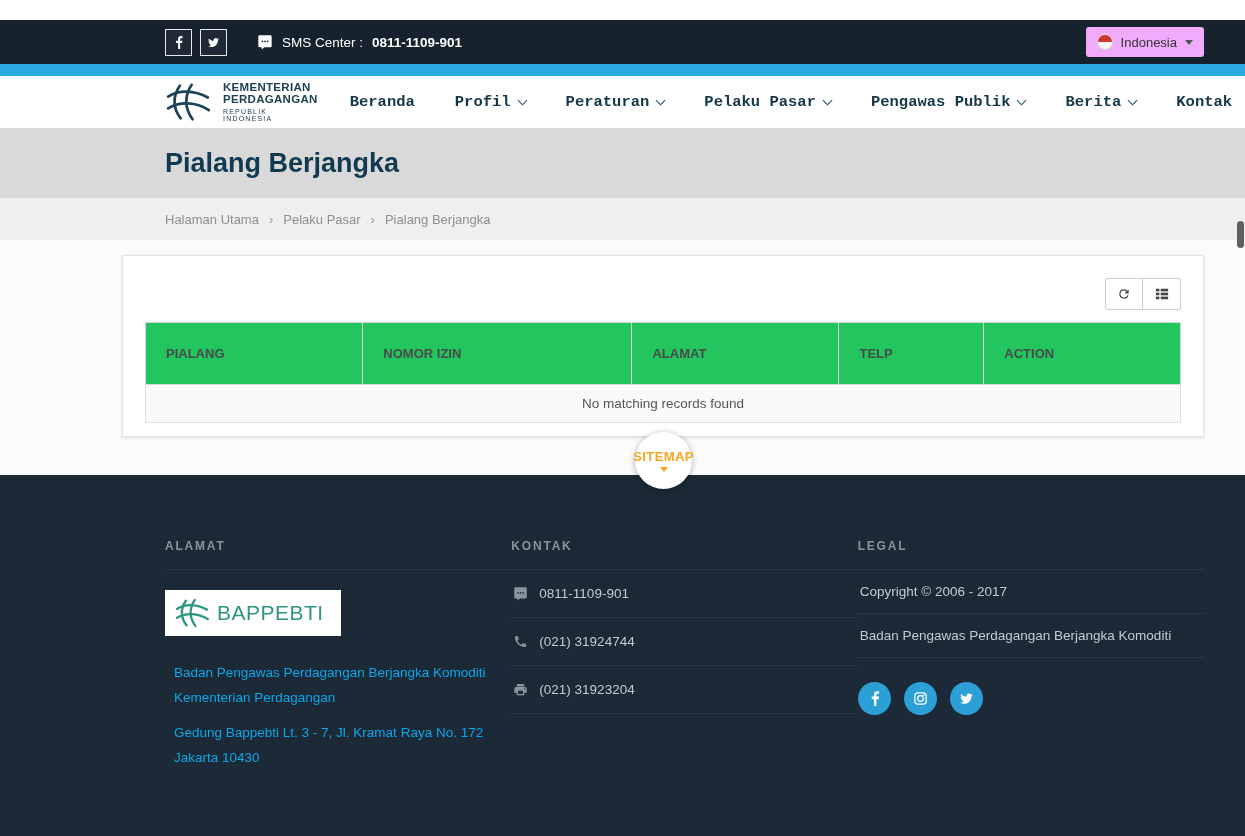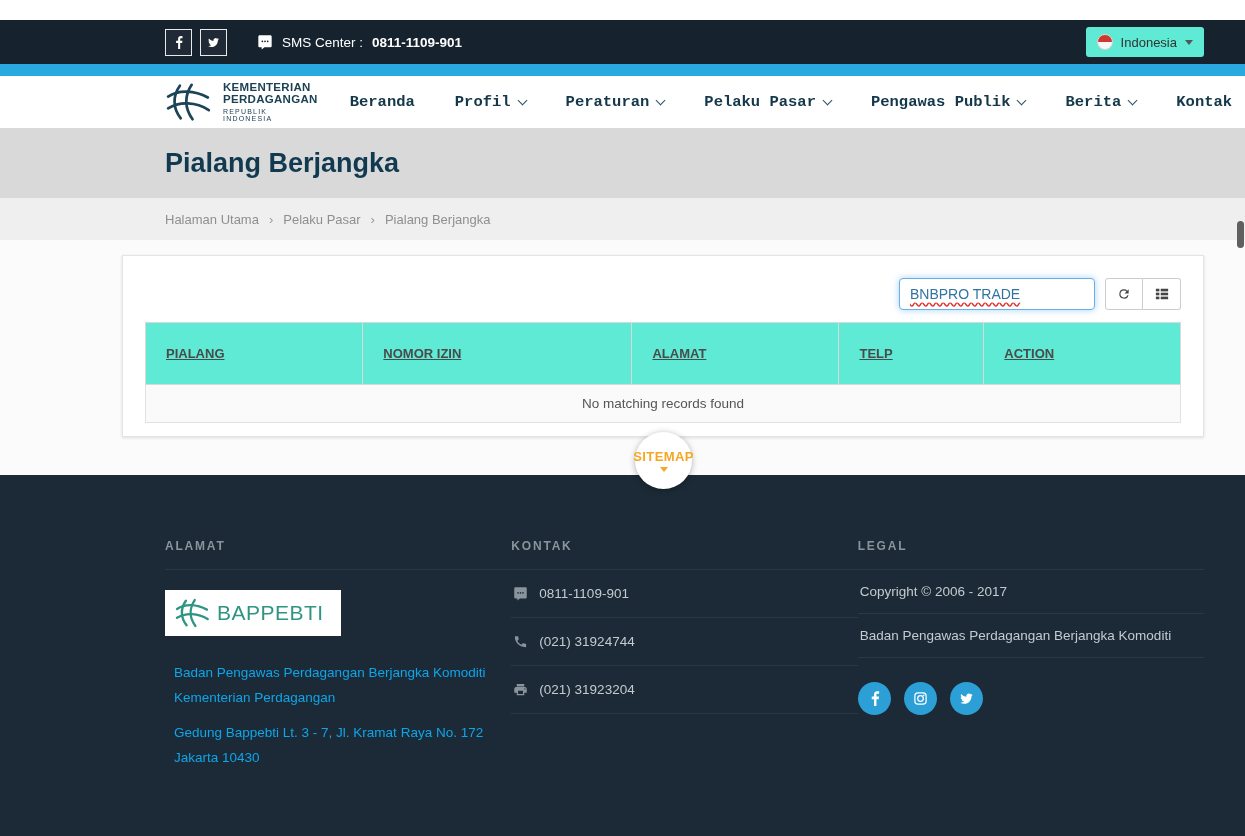--- a/index.html
+++ b/index.html
@@ -20,21 +20,21 @@
   .social-sq {
     width: 27px; height: 27px; border: 1px solid #e9e9e9; margin-right: 8px;
     display: flex; align-items: center; justify-content: center;
     color: #fff; background: rgba(255,255,255,.04); cursor: pointer;
   }
   .social-sq svg { width: 13px; height: 13px; }
   .sms { margin-left: 22px; display: flex; align-items: center; gap: 9px; color: #fff; font-size: 13.5px; }
   .sms svg { width: 16px; height: 16px; color: #fff; }
   .sms b { font-weight: bold; }
   .lang-btn {
-    margin-left: auto; height: 30px; background: #5eead4; border: none; border-radius: 3px;
+    margin-left: auto; height: 30px; background: #f0abfc; border: none; border-radius: 3px;
     display: flex; align-items: center; gap: 8px; padding: 0 11px;
     font-size: 13px; color: #333; cursor: pointer; font-family: inherit;
   }
   .flag { width: 16px; height: 16px; border-radius: 50%;
     background: linear-gradient(#ce3830 0 50%, #f6f6f6 50% 100%);
     border: 1px solid #d6d6d6; }
   .caret-dn { width: 0; height: 0; border-left: 4px solid transparent; border-right: 4px solid transparent; border-top: 5px solid #555; }
 
   
   .accent-bar { height: 12px; background: #29a9e0; }
@@ -73,22 +73,22 @@
   }
   .search-text { color: #3173a3; text-decoration: underline wavy #e03131; text-decoration-skip-ink: none; text-underline-offset: 3px; }
   .btn-group { display: flex; }
   .btn { width: 38px; height: 32px; background: #fff; border: 1px solid #ccc; color: #444;
     display: flex; align-items: center; justify-content: center; cursor: pointer; }
   .btn svg { width: 14px; height: 14px; }
   .btn.first { border-radius: 3px 0 0 3px; }
   .btn.last { border-radius: 0 3px 3px 0; border-left: none; }
 
   table { width: 100%; border-collapse: collapse; font-size: 13px; }
-  thead th { background: #5eead4; border: 1px solid #d9d9d9; height: 62px; vertical-align: middle;
-    text-align: left; padding: 0 20px; font-weight: bold; color: #4a4a4a; cursor: pointer; text-decoration: underline; }
+  thead th { background: #22c55e; border: 1px solid #d9d9d9; height: 62px; vertical-align: middle;
+    text-align: left; padding: 0 20px; font-weight: bold; color: #4a4a4a; cursor: pointer; }
   th.c1 { width: 21%; } th.c2 { width: 26%; } th.c3 { width: 20%; } th.c4 { width: 14%; } th.c5 { width: 19%; }
   tbody td { border: 1px solid #e2e2e2; background: #fafafa; text-align: center; color: #555; padding: 11px; font-size: 13.5px; }
 
   
   footer { height: 361px; background: #1b2a36; padding-top: 64px; position: relative; color: #c3cbd1; }
   .sitemap {
     position: absolute; top: -43px; left: 635px; width: 57px; height: 57px; border-radius: 50%;
     background: #fff; box-shadow: 0 1px 6px rgba(0,0,0,.3);
     display: flex; flex-direction: column; align-items: center; justify-content: center; cursor: pointer; z-index: 5;
   }
@@ -214,23 +214,20 @@
     <span class="crumb-sep"></span>
     <span class="crumb">Pelaku Pasar</span>
     <span class="crumb-sep"></span>
     <span>Pialang Berjangka</span>
   </div>
 </div>
 
 <div class="content">
   <div class="container card">
     <div class="toolbar">
-      <div class="search-box" role="textbox">
-        <span class="search-text">BNBPRO TRADE</span>
-      </div>
       <div class="btn-group">
         <div class="btn first">
           <svg viewBox="0 0 24 24" fill="currentColor">
               <path d="M17.65 6.35A7.95 7.95 0 0 0 12 4a8 8 0 1 0 7.73 10h-2.08A6 6 0 1 1 12 6c1.66 0 3.14.69 4.22 1.78L13 11h7V4l-2.35 2.35z"></path>
             </svg>
         </div>
         <div class="btn last">
           <svg viewBox="0 0 16 16" fill="currentColor">
             <rect x="1" y="2" width="4" height="3"></rect>
               <rect x="6.5" y="2" width="8.5" height="3"></rect>

